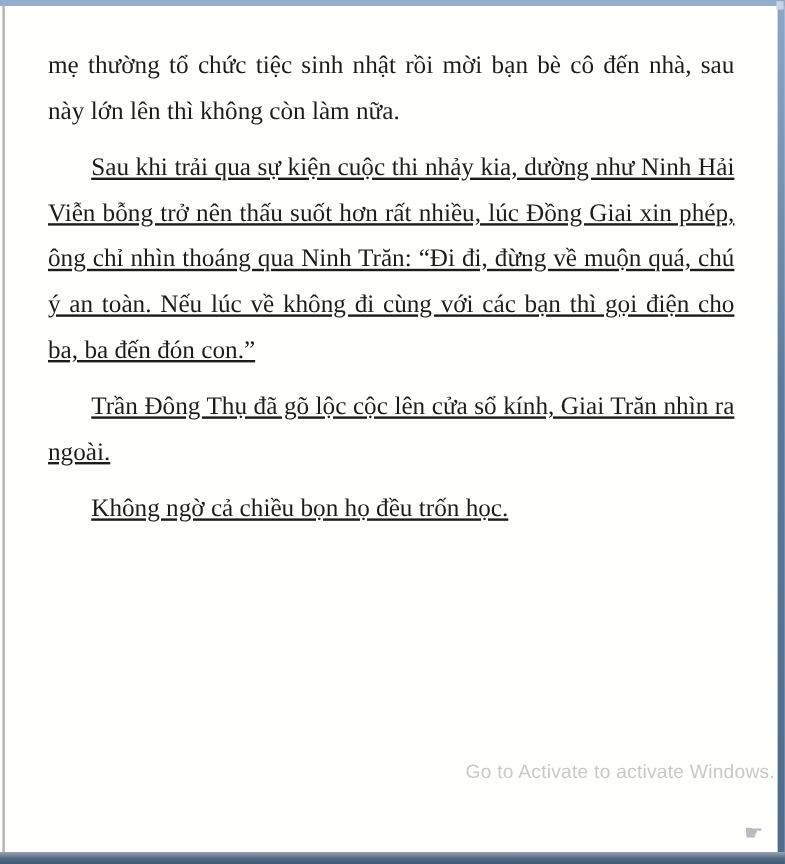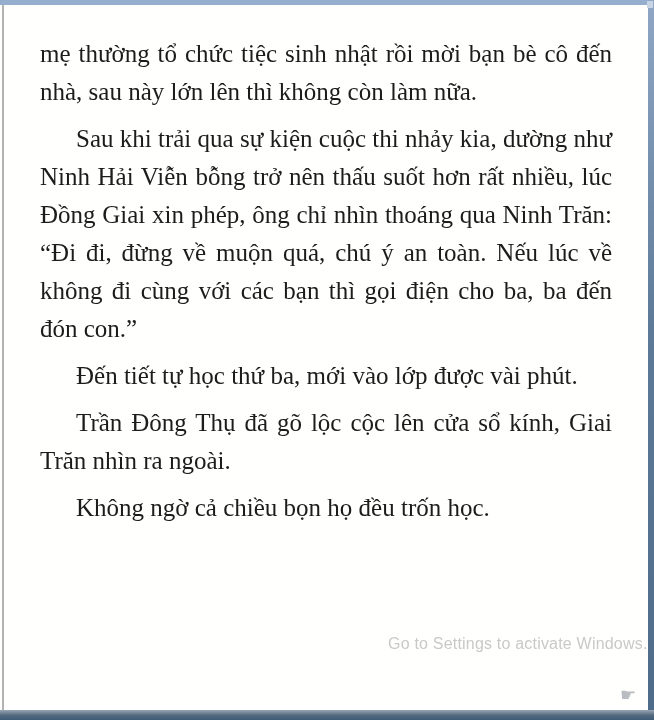--- a/index.html
+++ b/index.html
@@ -27,26 +27,26 @@
     position: absolute; left: 0; right: 0; bottom: 0; height: 10px;
     background: linear-gradient(#98a4b3, #51697f 55%, #3f5b77);
   }
   .left-line {
     position: absolute; left: 2px; top: 5px; bottom: 10px; width: 2px;
     background: #b3b3b3;
   }
   
   .text-block {
     position: absolute; left: 40px; right: 42px; top: 35px;
-    font-size: 25px; line-height: 38px;
+    font-size: 21px; line-height: 38px;
     text-align: justify;
     color: #1c1c1c;
   }
   .para { margin: 0; }
-  .para + .para { margin-top: 9px; }
+  .para + .para { margin-top: 9px; text-decoration: underline; }
   .para.indent { text-indent: 36px; }
   
   .watermark {
     position: absolute; left: 388px; top: 632px;
     font-family: "Liberation Sans", sans-serif;
     pointer-events: none;
   }
   .wm-title {
     font-size: 24px; color: #b2b2b2; letter-spacing: 0.5px; font-weight: 400;
   }
@@ -68,24 +68,23 @@
 
   <div class="strip-top"></div>
   <div class="strip-right"></div>
   <div class="corner-notch"></div>
   <div class="strip-bottom"></div>
   <div class="left-line"></div>
 
   <div class="text-block">
       <p class="para">mẹ thường tổ chức tiệc sinh nhật rồi mời bạn bè cô đến nhà, sau này lớn lên thì không còn làm nữa.</p>
       <p class="para indent">Sau khi trải qua sự kiện cuộc thi nhảy kia, dường như Ninh Hải Viễn bỗng trở nên thấu suốt hơn rất nhiều, lúc Đồng Giai xin phép, ông chỉ nhìn thoáng qua Ninh Trăn: “Đi đi, đừng về muộn quá, chú ý an toàn. Nếu lúc về không đi cùng với các bạn thì gọi điện cho ba, ba đến đón con.”</p>
-      <p class="para indent">Đến tiết tự học thứ ba, mới vào lớp được vài phút.</p>
       <p class="para indent">Trần Đông Thụ đã gõ lộc cộc lên cửa sổ kính, Giai Trăn nhìn ra ngoài.</p>
       <p class="para indent">Không ngờ cả chiều bọn họ đều trốn học.</p>
     </div>
 
   <div class="watermark">
-    <div class="wm-sub">Go to Settings to activate Windows.</div>
+    <div class="wm-sub">Go to Activate to activate Windows.</div>
   </div>
 
   <div class="hand">☛</div>
 
 </div>
 
 </body></html>

